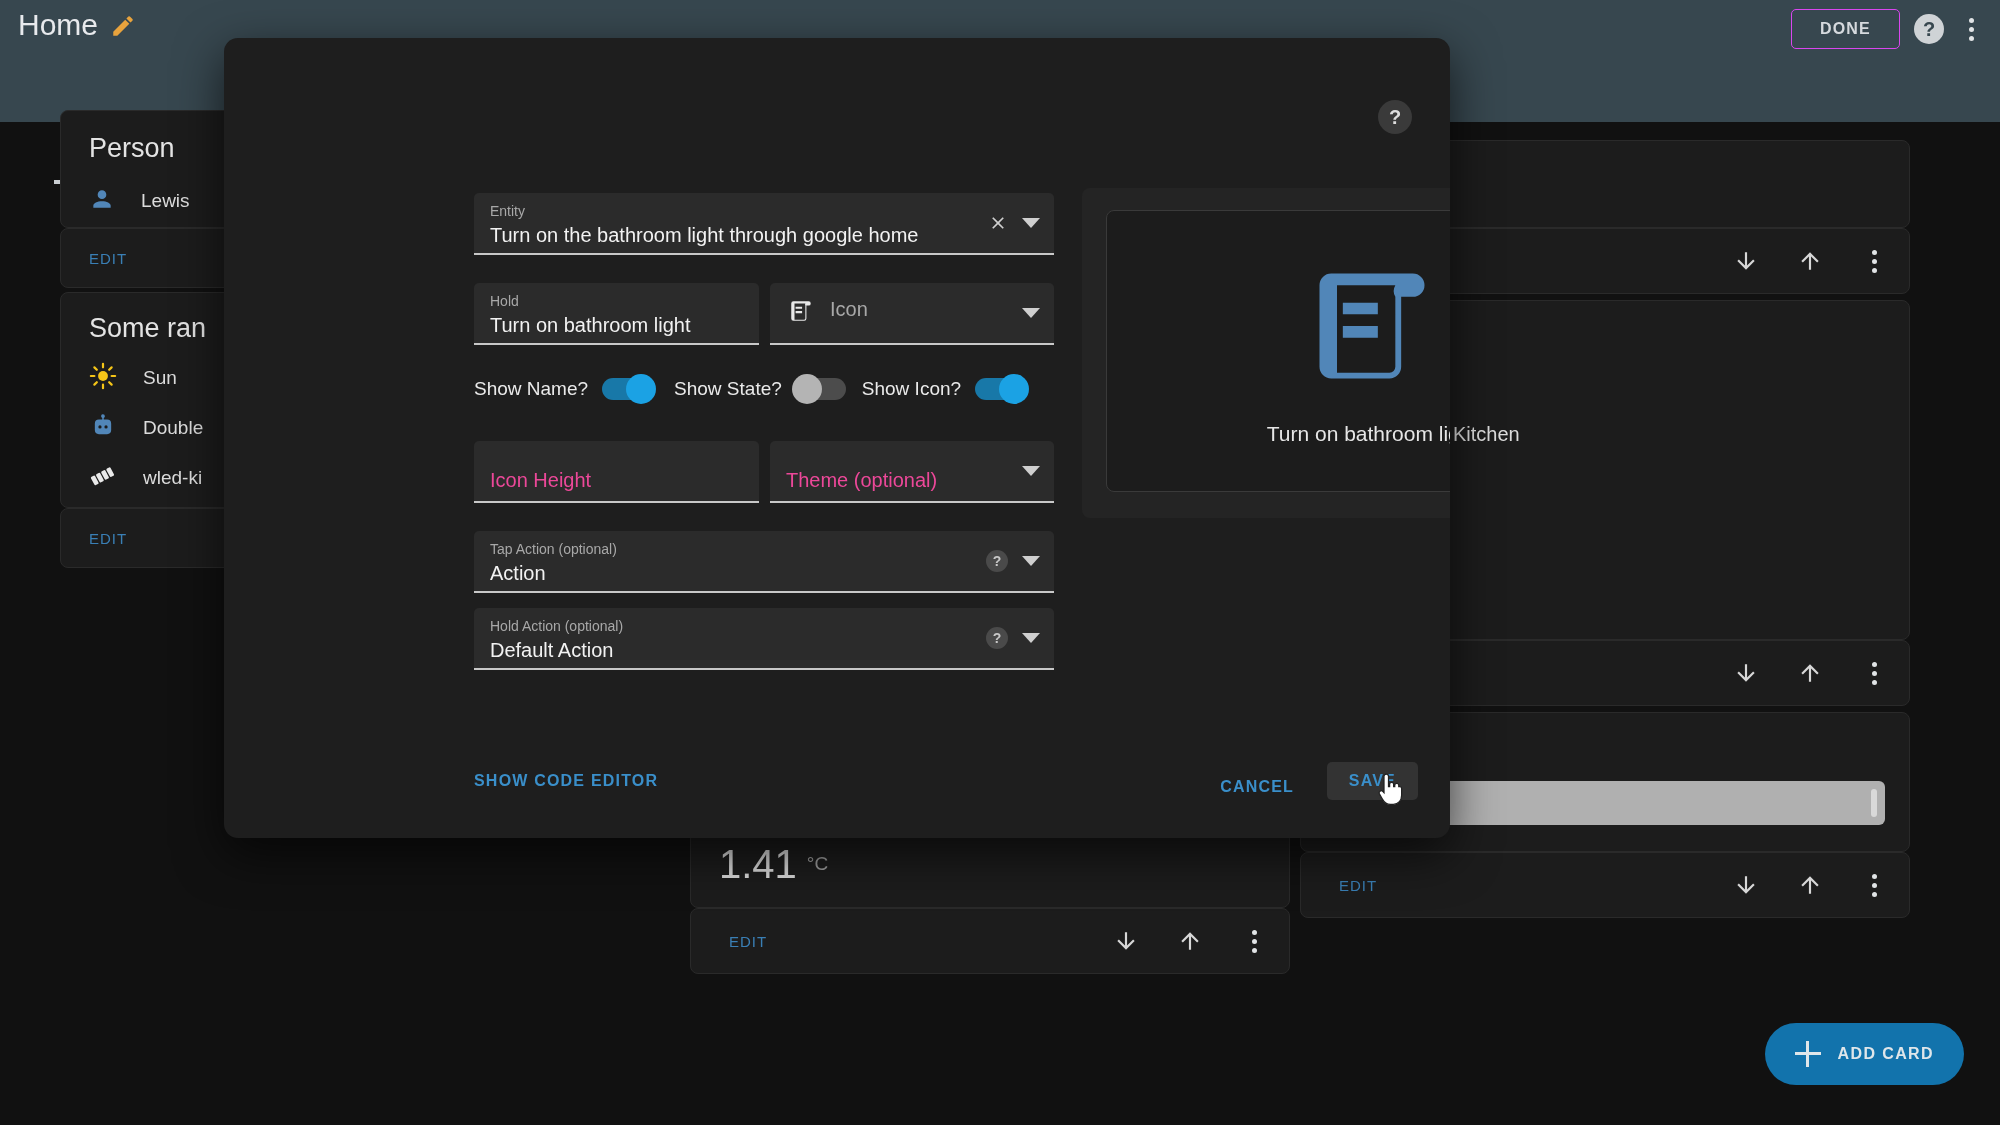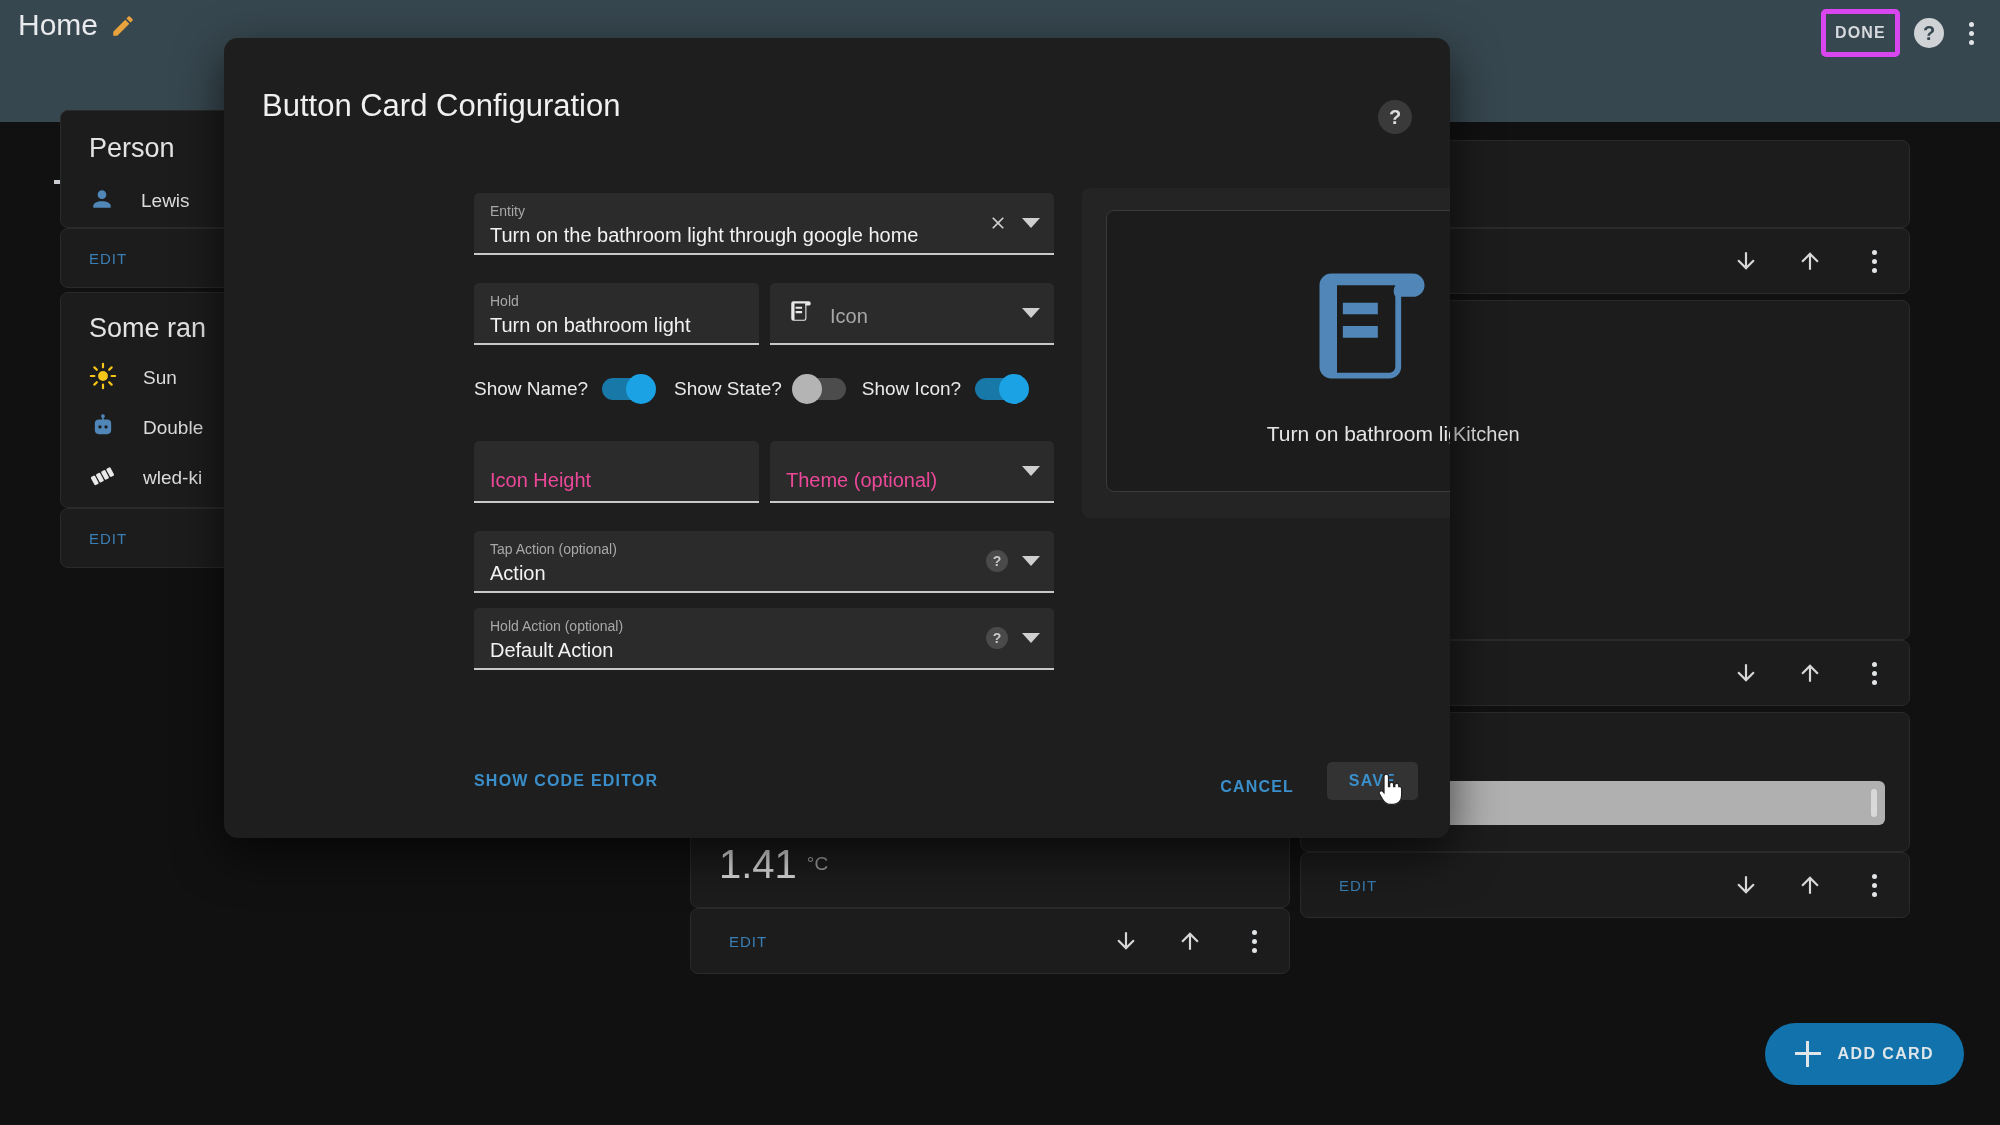--- a/index.html
+++ b/index.html
@@ -17,24 +17,24 @@
     background: #37474f;
   }
   .appbar-title {
     position: absolute; left: 18px; top: 8px;
     font-size: 30px; color: #e8eaed; font-weight: 400;
   }
   .pencil-icon { display: inline-block; width: 26px; height: 26px; }
   .appbar-pencil { position: absolute; left: 110px; top: 13px; }
   .appbar-right { position: absolute; right: 16px; top: 9px; display: flex; align-items: center; gap: 14px; }
   .done-btn {
-    border: 5px solid #d946ef; border-radius: 5px;
+    border: 1px solid #d946ef; border-radius: 5px;
     color: #d6dade; background: transparent;
     font-size: 16px; letter-spacing: 1.2px; font-weight: 600;
-    padding: 10px 9px; cursor: pointer;
+    padding: 10px 28px; cursor: pointer;
   }
   .circ-help {
     width: 30px; height: 30px; border-radius: 50%;
     background: #cfd3d6; color: #37474f;
     display: flex; align-items: center; justify-content: center;
     font-size: 20px; font-weight: 700; cursor: pointer;
   }
   .kebab { width: 26px; height: 30px; display:flex; flex-direction:column; align-items:center; justify-content:center; gap:4px; cursor:pointer; }
   .kebab i { width: 5px; height: 5px; border-radius: 50%; background: #e1e4e6; display:block; }
 
@@ -144,21 +144,21 @@
   .caret { width: 0; height: 0; border-left: 9px solid transparent; border-right: 9px solid transparent; border-top: 10px solid #cfcfcf; cursor: pointer; }
   .mini-help {
     width: 22px; height: 22px; border-radius: 50%; background: #4a4a4a; color: #c8c8c8;
     display:flex; align-items:center; justify-content:center; font-size: 14px; font-weight:600; cursor:pointer;
   }
 
   #f-entity { width: 580px; height: 62px; }
   .row2 { position:absolute; top: 90px; left: 0; width: 580px; }
   #f-name { position:absolute; left:0; top:0; width: 285px; height: 62px; }
   #f-icon { position:absolute; left: 296px; top: 0; width: 284px; height: 62px; }
-  .icon-field-inner { position:absolute; left: 18px; top: 50%; transform: translateY(-50%); display:flex; align-items:flex-end; gap: 16px; }
+  .icon-field-inner { position:absolute; left: 18px; top: 50%; transform: translateY(-50%); display:flex; align-items:flex-start; gap: 16px; }
   .icon-field-label { font-size: 20px; color: #a8a8a8; }
 
   .toggles { position:absolute; top: 185px; left: 0; width: 580px; display:flex; align-items:center; }
   .tg-label { font-size: 19px; color: #eaeaea; }
   .switch { position:relative; width: 50px; height: 22px; border-radius: 11px; cursor:pointer; }
   .switch.on { background: #1878a8; }
   .switch.off { background: #4c4c4c; }
   .switch .thumb { position:absolute; top: -4px; width: 30px; height: 30px; border-radius: 50%; }
   .switch.on .thumb { right: -4px; background: #1ba2e4; }
   .switch.off .thumb { left: -4px; background: #b4b4b4; }
@@ -356,21 +356,20 @@
         </span>
     </span>
   </div>
 
   <div class="fab">
     <span class="plus-ico"></span>
     <span>ADD CARD</span>
   </div>
 
   <div class="dialog">
-    <div class="dialog-title">Button Card Configuration</div>
     <div class="dialog-help">?</div>
 
     <div class="form-col">
 
       <div class="tf" id="f-entity">
         <span class="tf-label">Entity</span>
         <span class="tf-value">Turn on the bathroom light through google home</span>
         <span class="tf-tail">
           <span class="x-ico"><svg viewBox="0 0 24 24" width="20" height="20">
                 <path fill="#cfcfcf" d="M19 6.41 17.59 5 12 10.59 6.41 5 5 6.41 10.59 12 5 17.59 6.41 19 12 13.41 17.59 19 19 17.59 13.41 12 19 6.41Z"></path>

